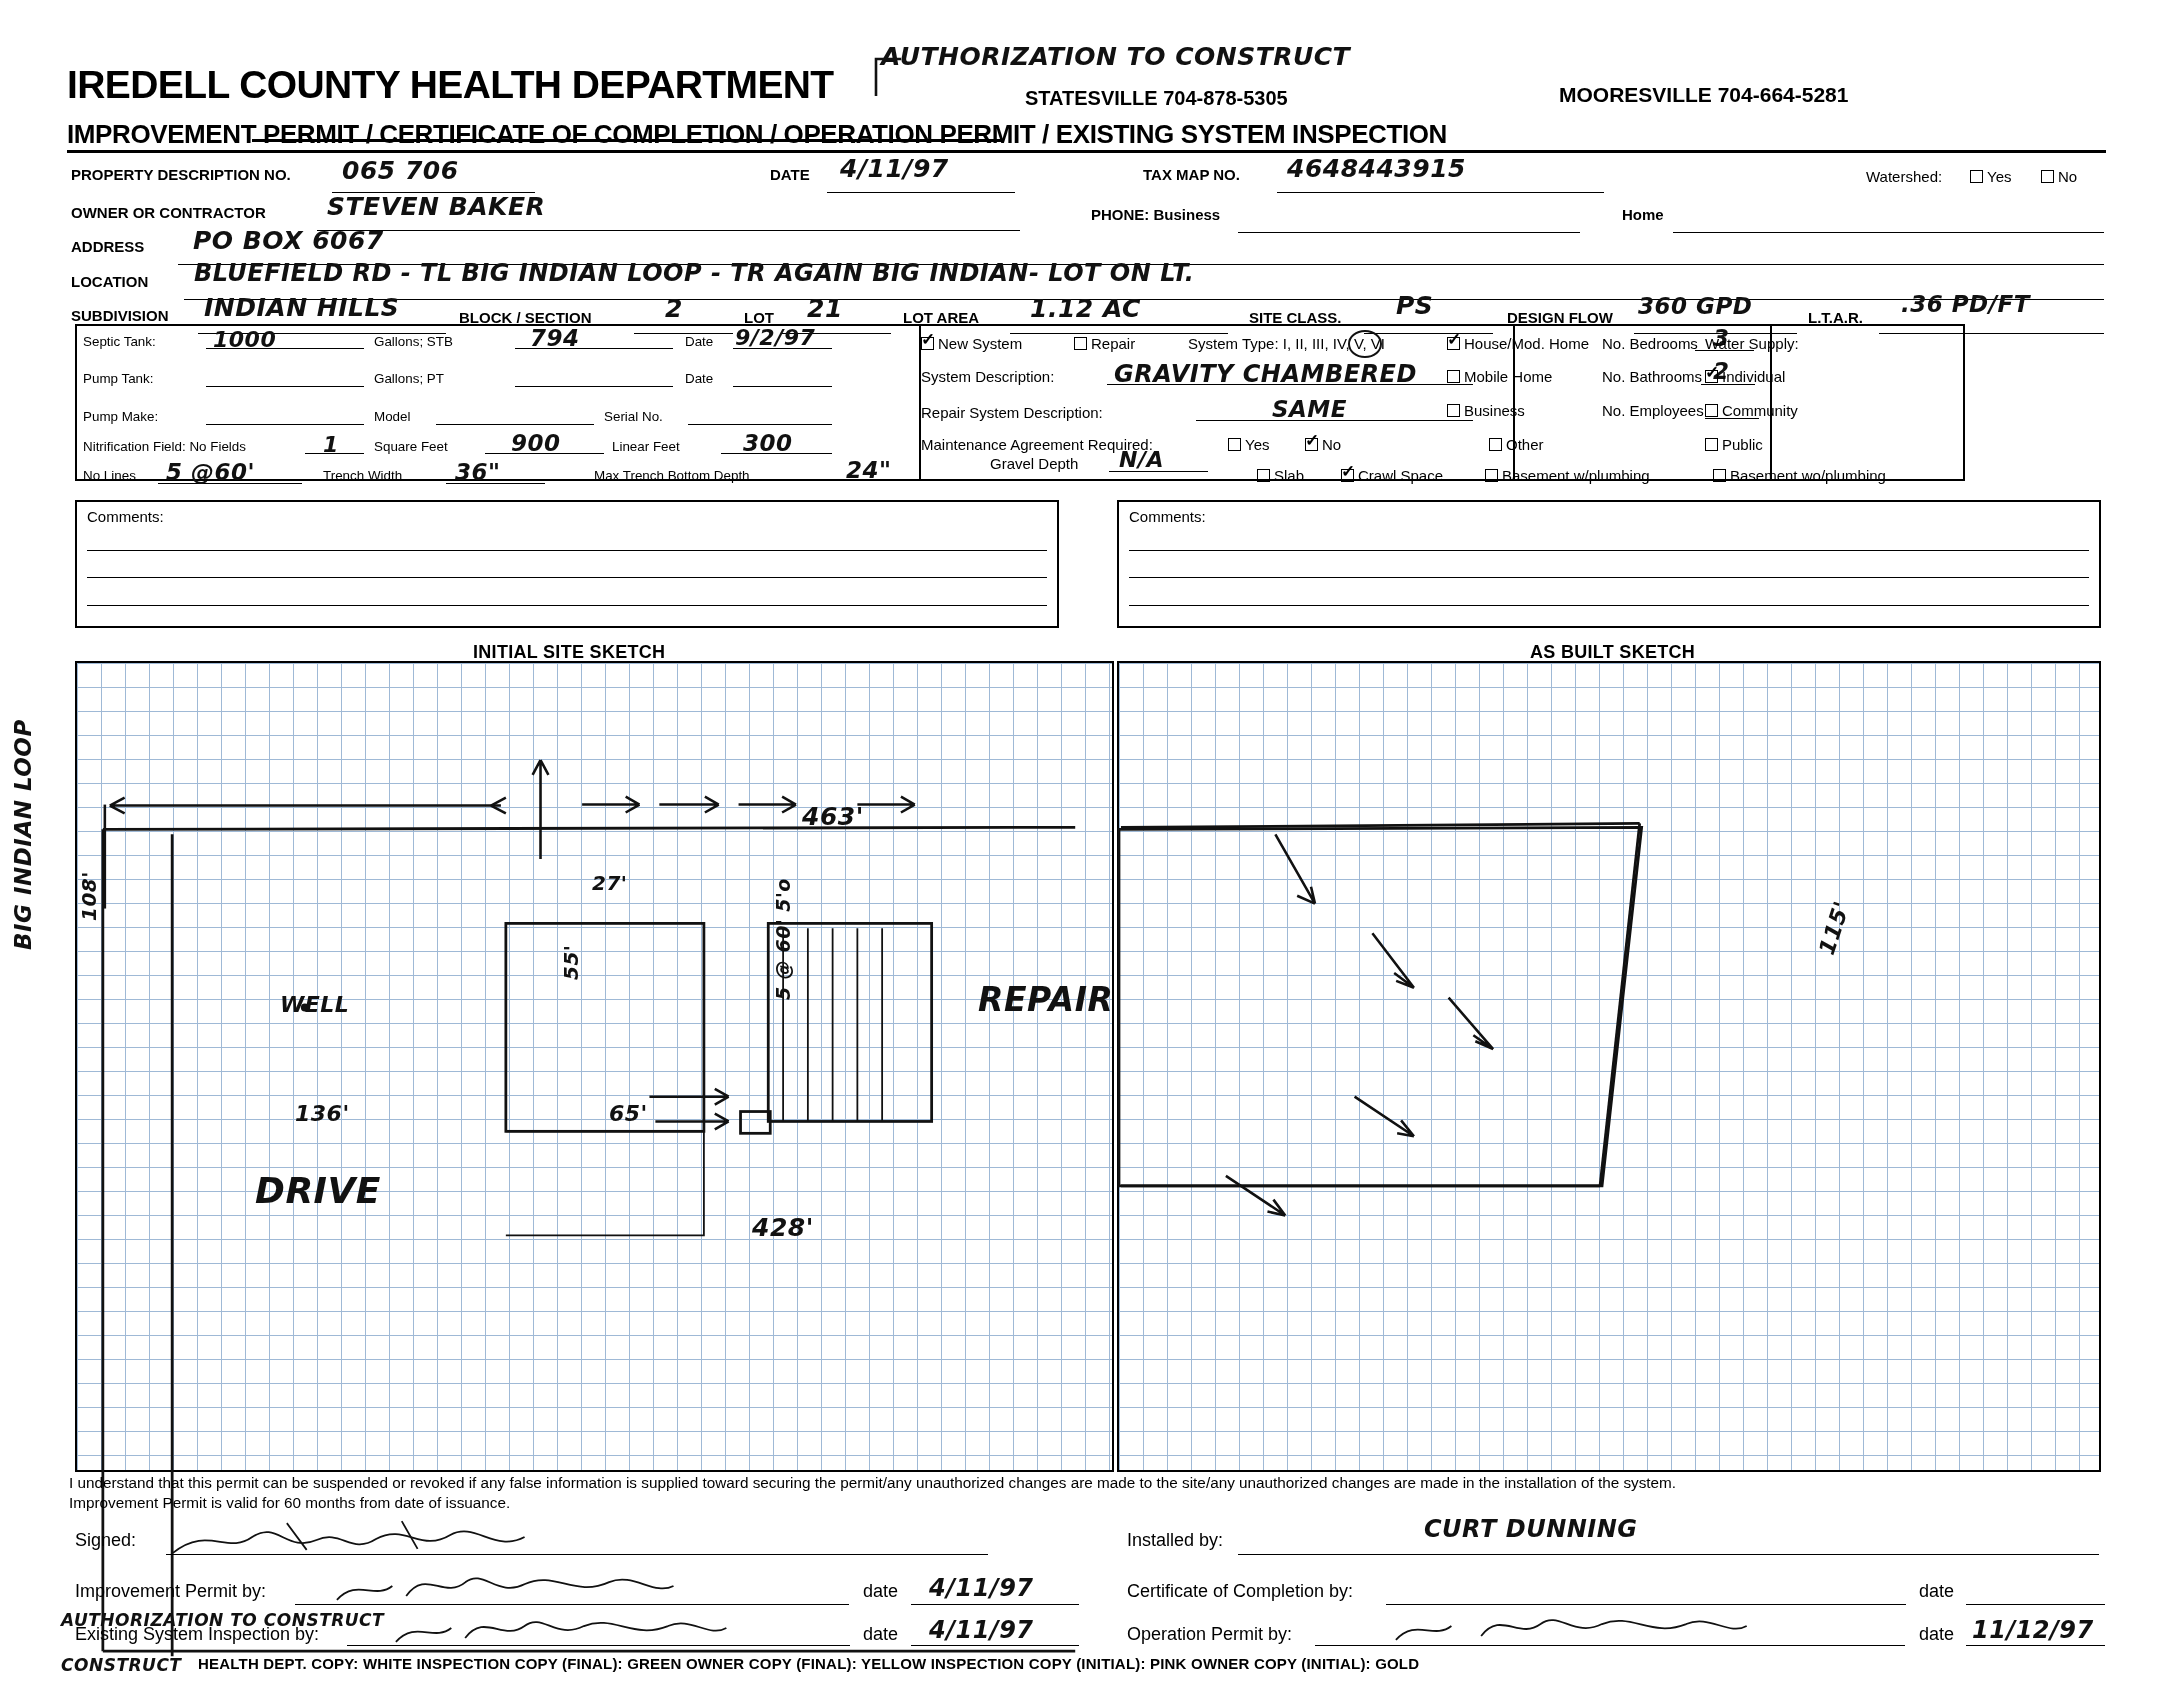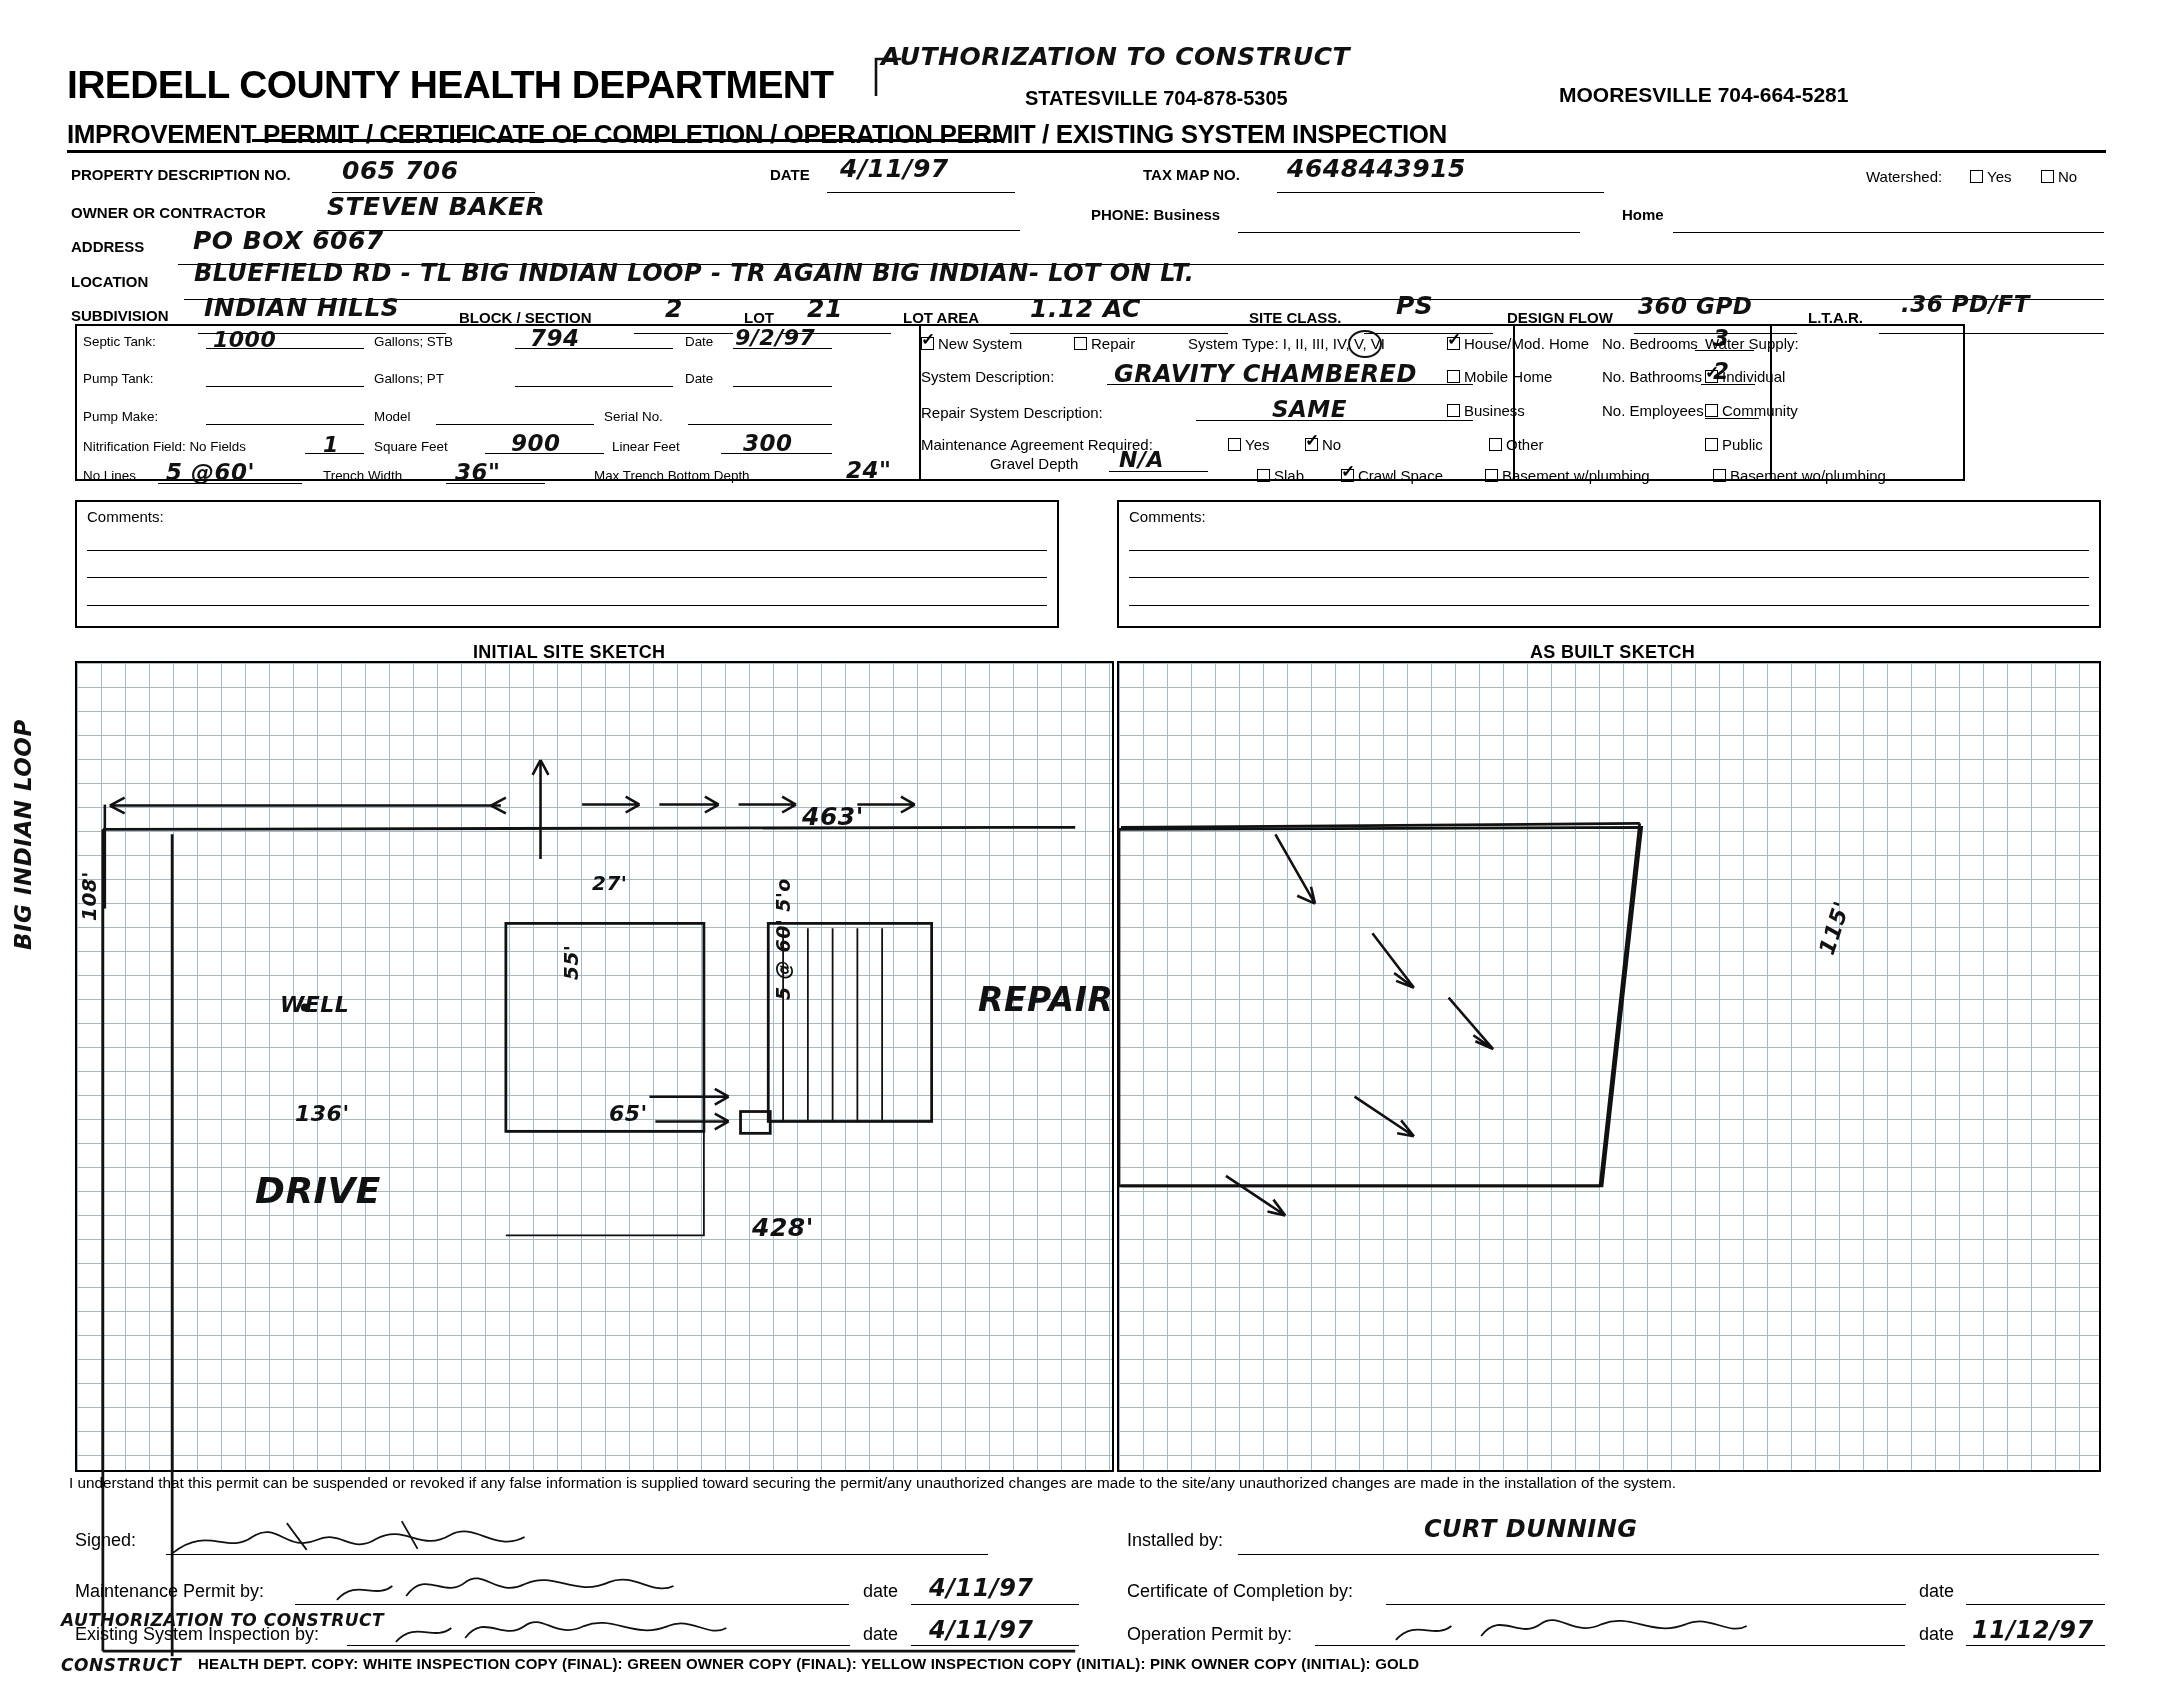--- a/index.html
+++ b/index.html
@@ -306,30 +306,31 @@
     <path class="ink" d="M258 275 L300 330 M300 330 L282 323 M300 330 L280 315"></path>
     <path class="ink" d="M335 340 L380 392 M380 392 L362 384 M380 392 L360 378"></path>
     <path class="ink" d="M240 440 L300 480 M300 480 L283 477 M300 480 L287 464"></path>
     <path class="ink" d="M110 520 L170 560 M170 560 L152 556 M170 560 L158 544"></path>
   </svg>
   <div class="hand" style="position:absolute;left:1814px;top:950px;font-size:22px;transform:rotate(-72deg);transform-origin:left top;">115'</div>
   <div class="hand" style="position:absolute;left:978px;top:980px;font-size:33px;">REPAIR</div>
 
   <div class="foot">
     <div style="font-size:15.3px;line-height:20px;">I understand that this permit can be suspended or revoked if any false information is supplied toward securing the permit/any unauthorized changes are made to the site/any unauthorized changes are made in the installation of the system.</div>
+    <div style="font-size:15.3px;line-height:20px;">Improvement Permit is valid for 60 months from date of issuance.</div>
   </div>
 
   <div style="position:absolute;left:75px;top:1530px;font-size:18px;">Signed:</div>
   <div class="fld" style="left:166px;top:1554px;width:822px;height:0;"></div>
   <svg style="position:absolute;left:168px;top:1515px;width:416px;height:48px;" viewBox="0 0 420 48" width="416" height="48">
     <path class="ink-thin" d="M5 38 C40 10, 60 40, 85 22 C110 5, 120 38, 150 25 C175 14, 185 40, 210 24 C240 8, 255 38, 285 20 C310 6, 330 38, 360 22"></path>
     <path class="ink-thin" d="M120 8 L140 35 M236 6 L252 34"></path>
   </svg>
 
-  <div style="position:absolute;left:75px;top:1581px;font-size:18px;">Maintenance Permit by:</div>
+  <div style="position:absolute;left:75px;top:1581px;font-size:18px;">Improvement Permit by:</div>
   <div class="fld" style="left:295px;top:1604px;width:554px;height:0;"></div>
   <svg style="position:absolute;left:327px;top:1566px;width:396px;height:45px;" viewBox="0 0 400 45" width="396" height="45">
     <path class="ink-thin" d="M10 34 C30 12, 48 34, 66 20 M80 30 C100 2, 118 34, 140 16 C158 2, 172 32, 200 18 C230 4, 250 32, 285 16 C310 6, 330 30, 350 20"></path>
   </svg>
   <div style="position:absolute;left:863px;top:1581px;font-size:18px;">date</div>
   <div class="fld" style="left:911px;top:1604px;width:168px;height:0;"></div>
   <div class="hand" style="position:absolute;left:929px;top:1574px;font-size:24px;">4/11/97</div>
 
   <div style="position:absolute;left:75px;top:1624px;font-size:18px;">Existing System Inspection by:</div>
   <div class="fld" style="left:347px;top:1645px;width:503px;height:0;"></div>

